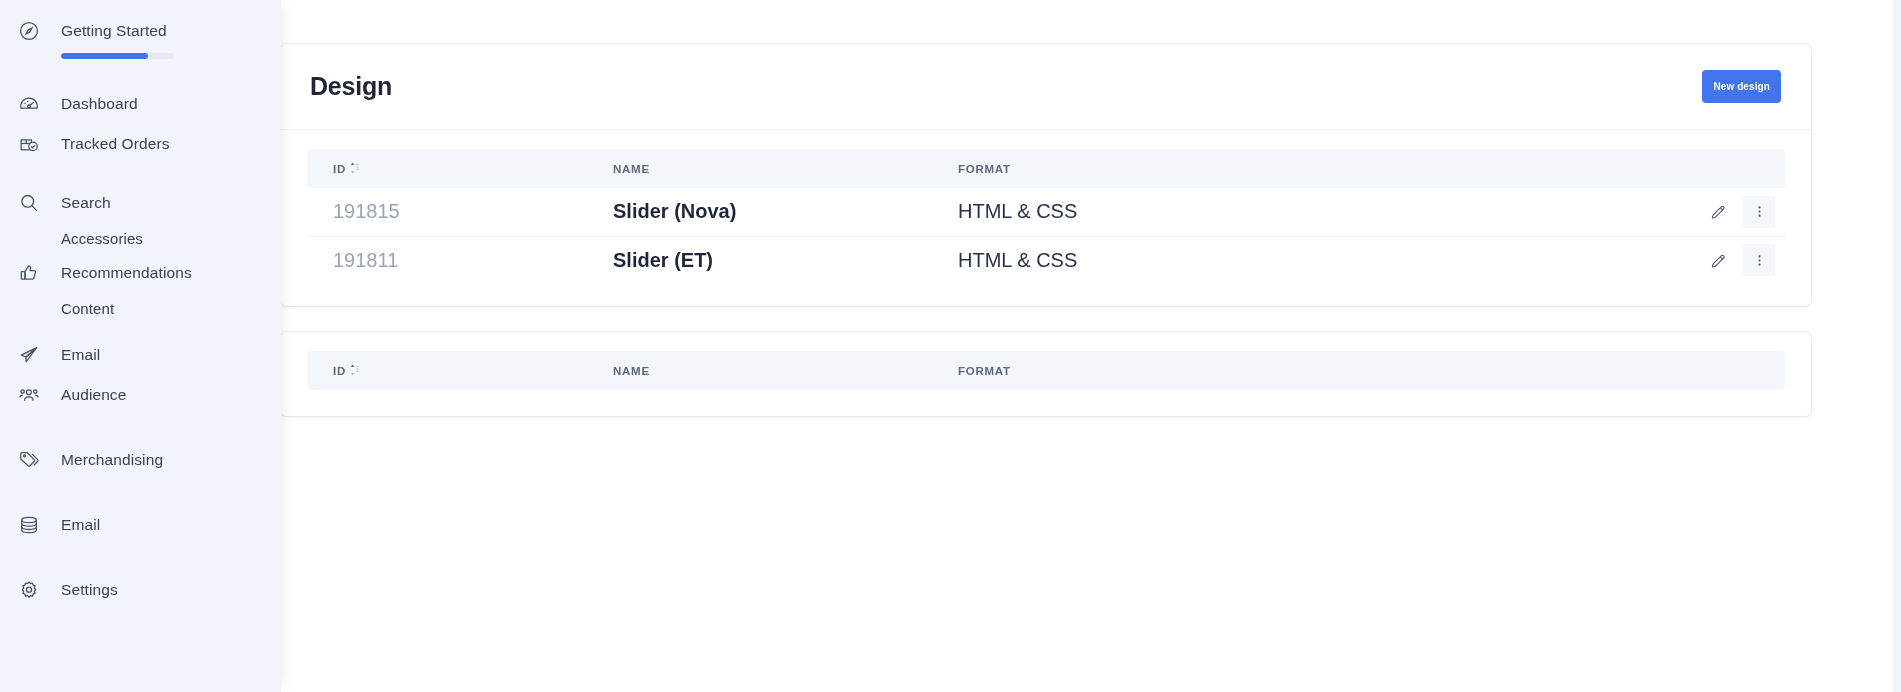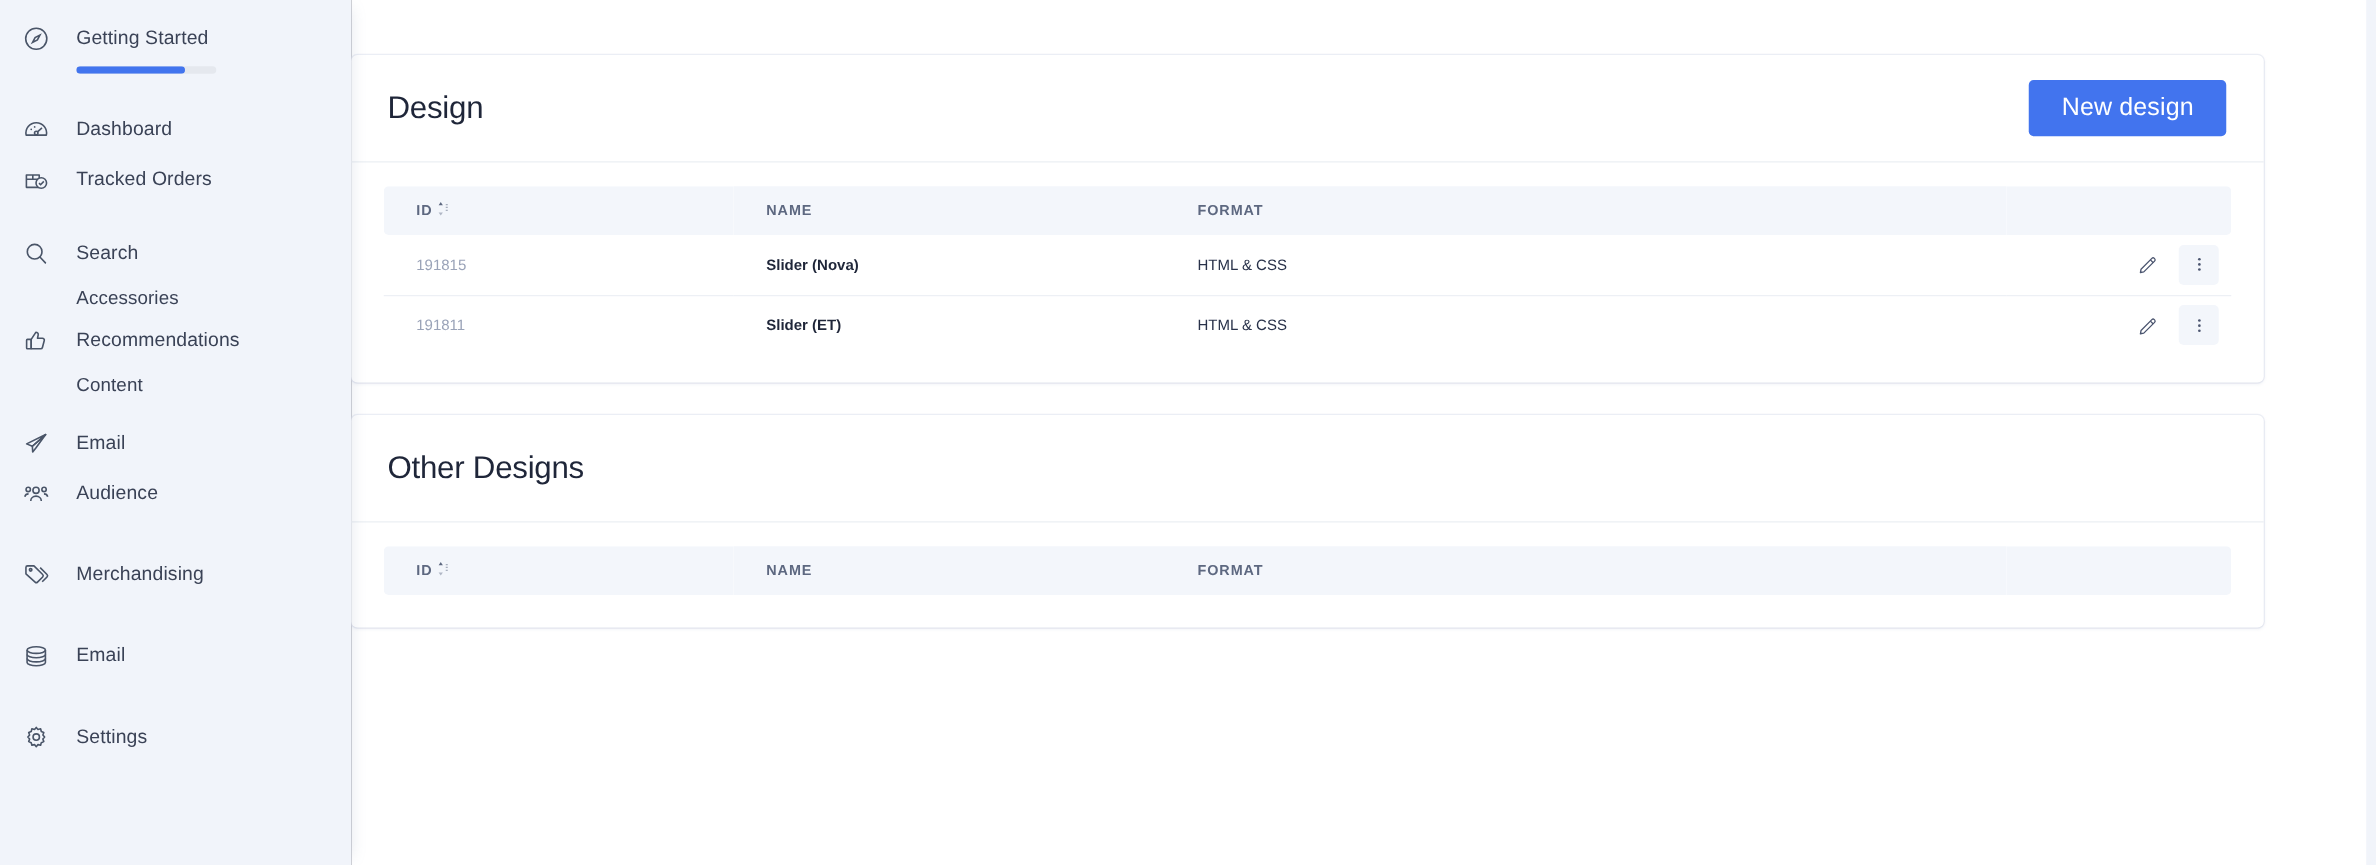--- a/index.html
+++ b/index.html
@@ -117,33 +117,33 @@
     height: 86px;
     display: flex;
     align-items: center;
     justify-content: space-between;
     padding: 0 30px 0 29px;
     border-bottom: 1px solid #eceff4;
   }
 
   .card-title {
     font-size: 25px;
-    font-weight: normal;
+    font-weight: bold;
     color: #1f2639;
     letter-spacing: -0.2px;
   }
 
   .btn-primary {
     background: #4274ee;
     color: #ffffff;
-    font-size: 20px;
-    font-weight: normal;
+    font-size: 10px;
+    font-weight: bold;
     border: none;
     border-radius: 4px;
-    padding: 11px 26px;
+    padding: 11px 11px;
     cursor: pointer;
     font-family: "Liberation Sans", sans-serif;
     letter-spacing: 0.1px;
   }
 
   .table-wrap { padding: 19px 26px 22px 26px; }
 
   table { width: 100%; border-collapse: collapse; table-layout: fixed; }
 
   thead tr { background: #f3f6fb; }
@@ -168,21 +168,21 @@
 
   .sort-icon {
     display: inline-block;
     vertical-align: -1px;
     margin-left: 4px;
   }
 
   tbody td {
     height: 48px;
     padding: 0 0 0 26px;
-    font-size: 12px;
+    font-size: 20px;
     border-bottom: 1px solid #edf0f5;
     color: #29324a;
   }
   tbody tr:last-child td { border-bottom: none; }
 
   .cell-id   { color: #9aa3b8; }
   .cell-name { font-weight: bold; color: #1f2639; }
   .cell-fmt  { color: #29324a; }
 
   .cell-actions {
@@ -441,23 +441,20 @@
                       </button>
                     </div>
                   </td>
                 </tr>
               </tbody>
           </table>
         </div>
       </section>
 
       <section class="card">
-        <div class="card-head">
-          <h2 class="card-title">Other Designs</h2>
-        </div>
 
         <div class="table-wrap empty">
           <table>
             <thead>
               <tr>
                 <th class="th-id">
                   <span>ID</span><span class="sort-icon"><svg width="9" height="12" viewBox="0 0 9 12" fill="currentColor">
                         <path d="M2.6 0.6 4.3 3.1H0.9z"></path>
                         <path d="M2.6 11.4 0.9 8.9h3.4z" opacity=".45"></path>
                         <path d="M6.6 2.1h1.6v1H6.6zM6.6 4.4h1.6v1H6.6zM6.6 6.7h1.6v1H6.6z" opacity=".5"></path>

